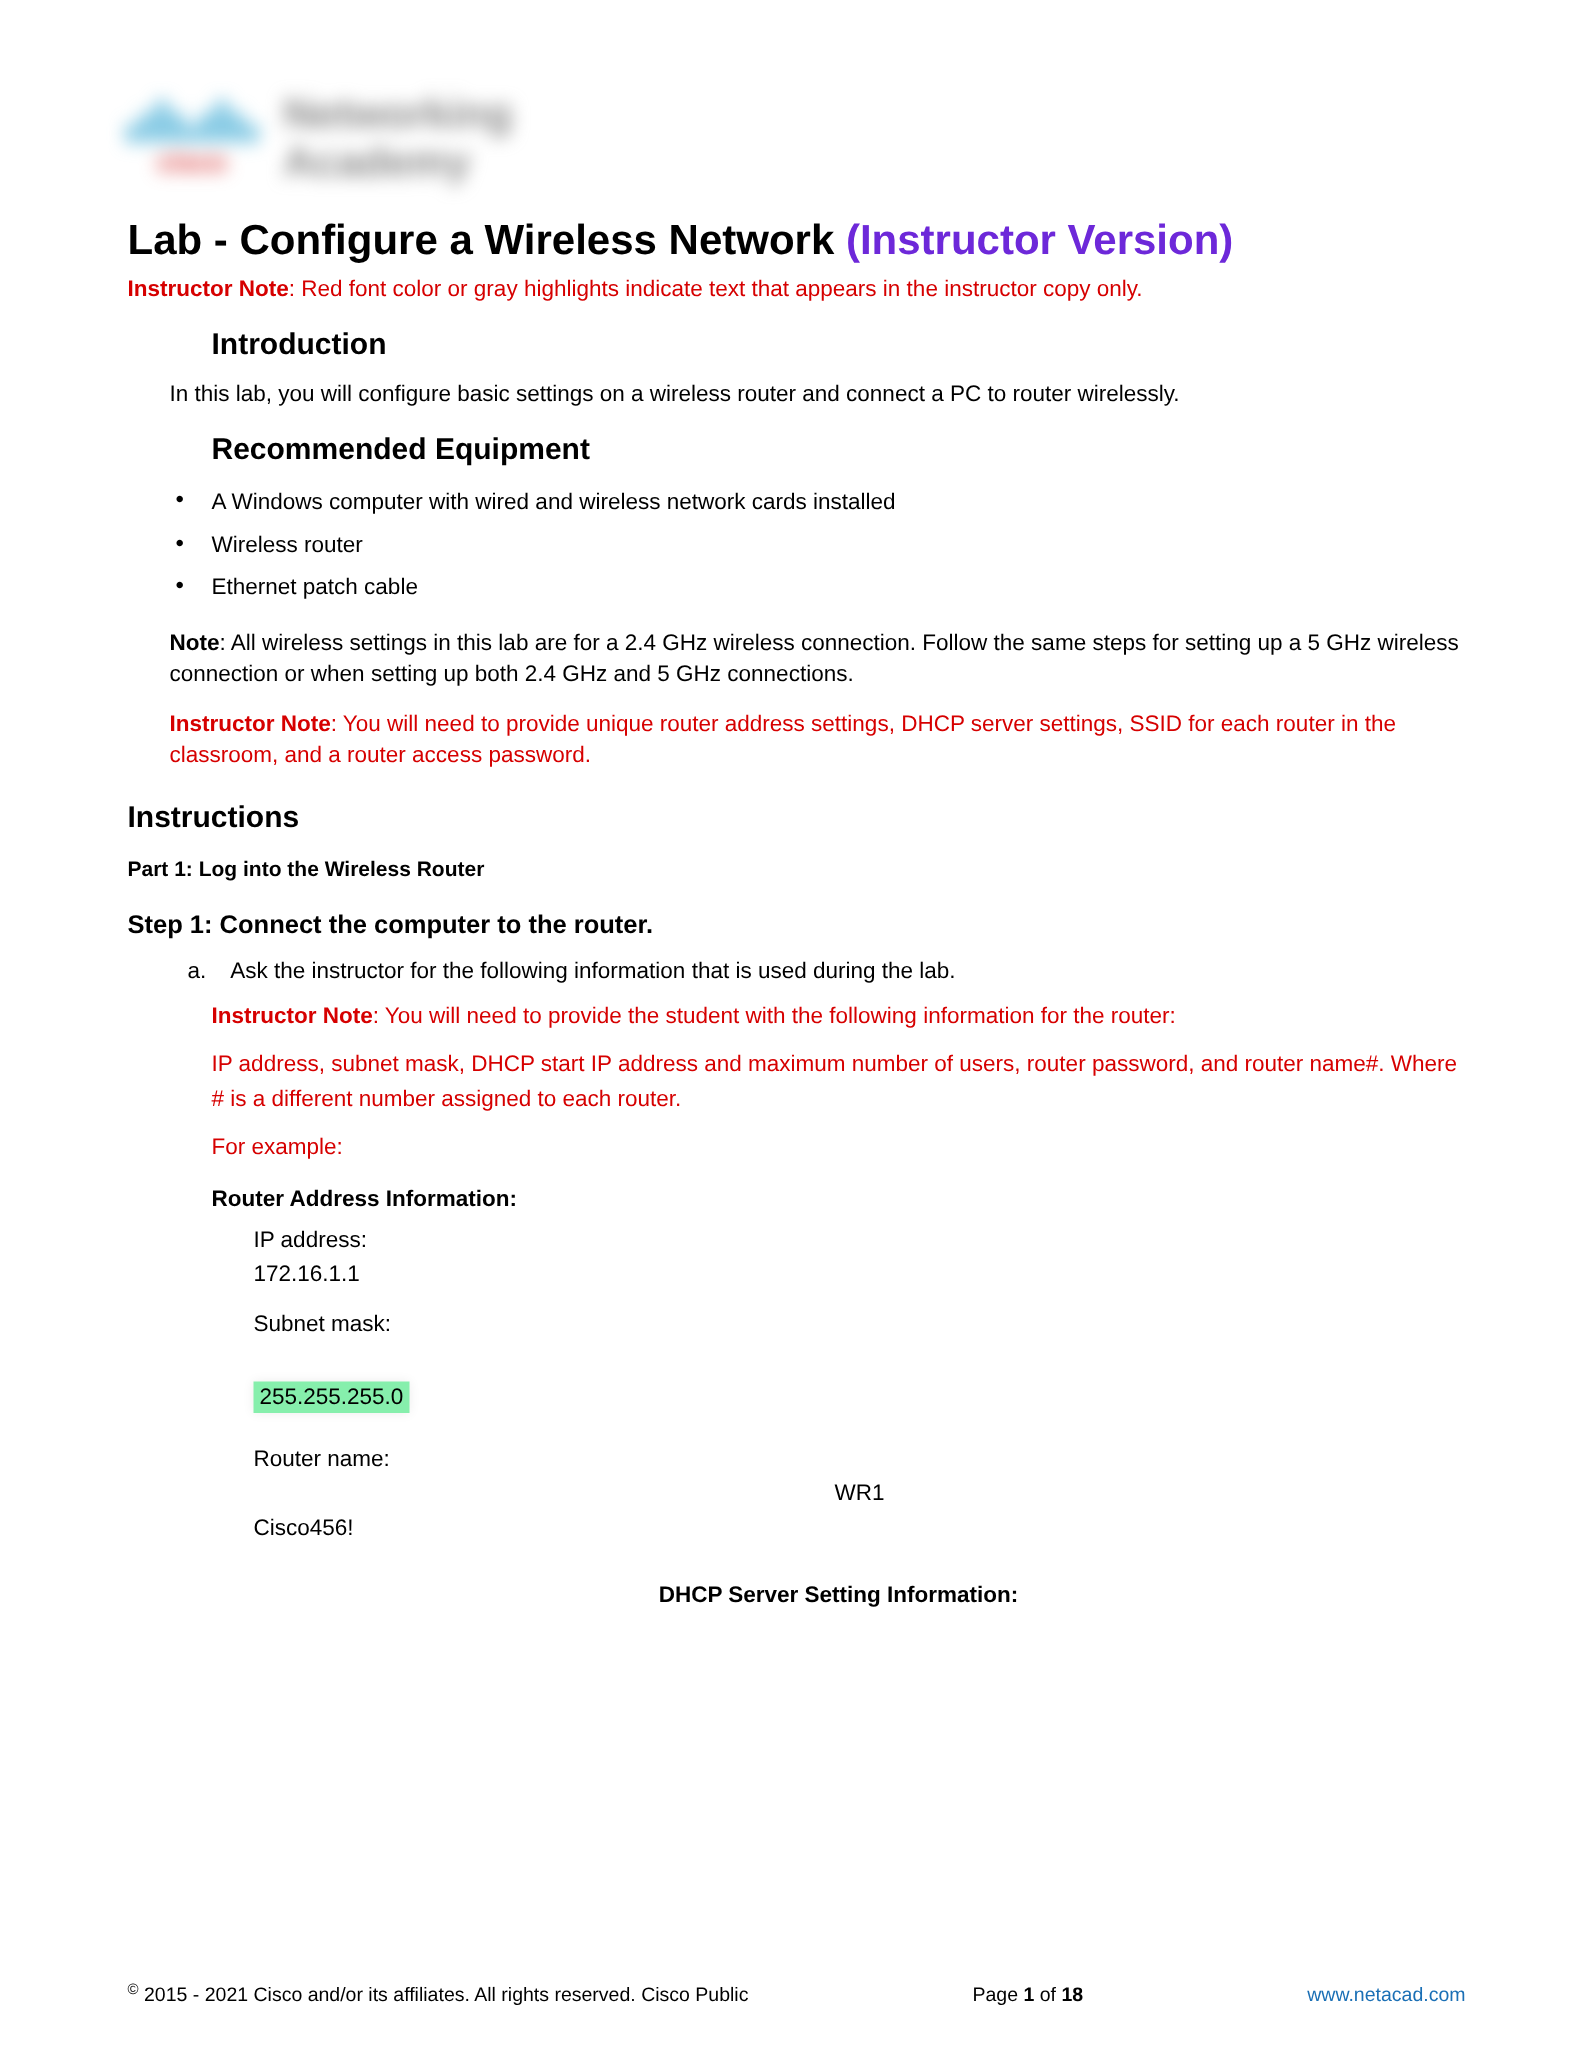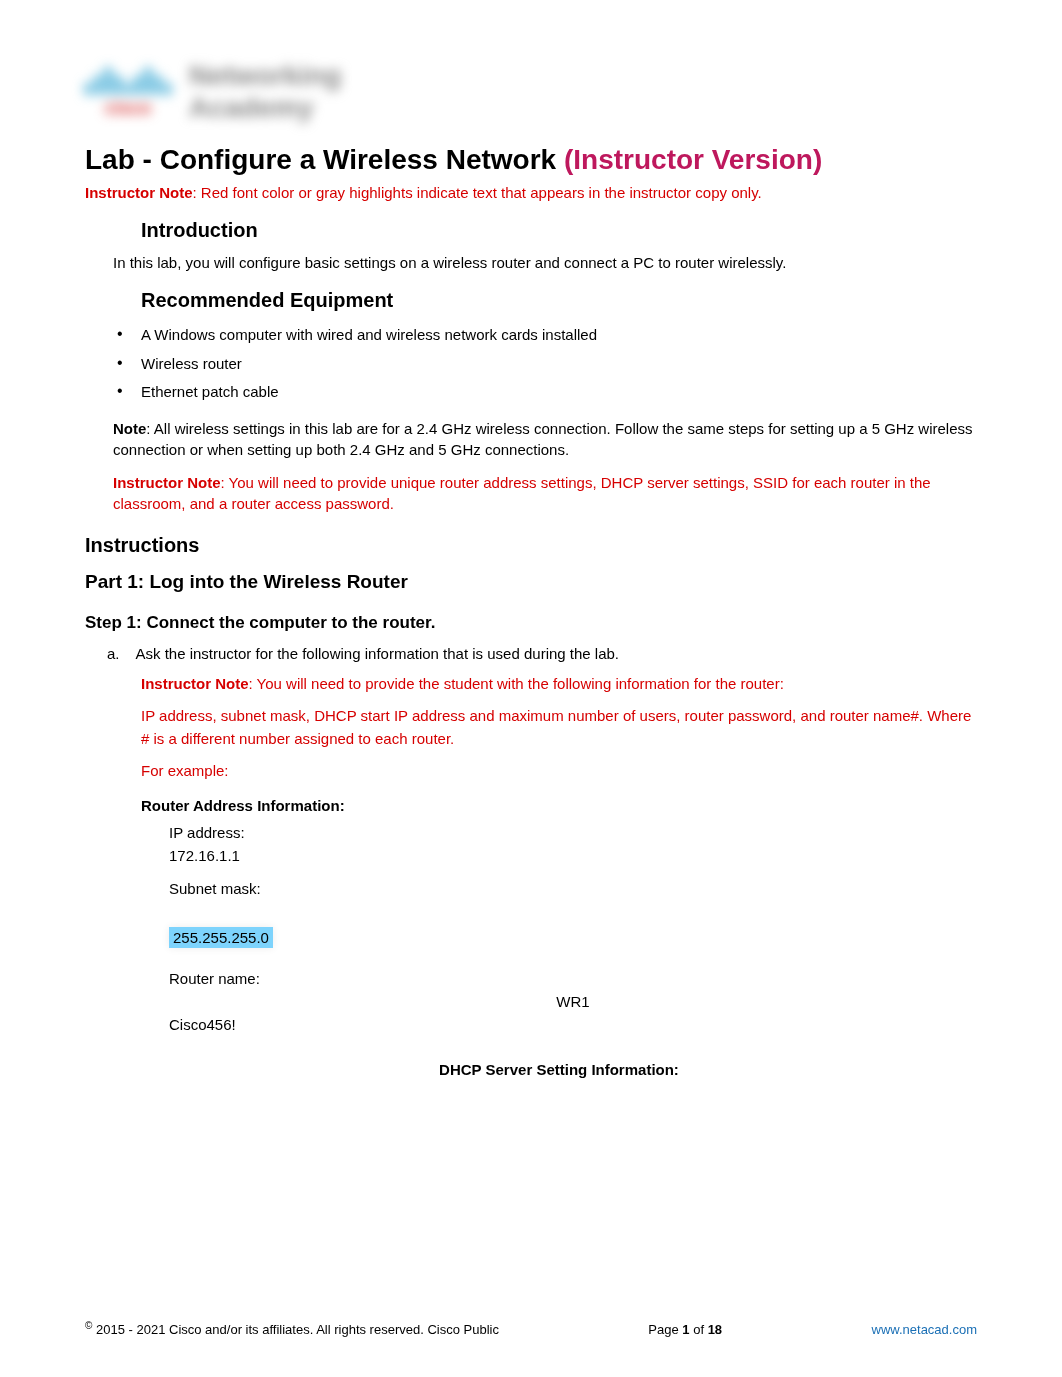--- a/index.html
+++ b/index.html
@@ -66,21 +66,21 @@
       color: #888;
       font-size: 28px;
       font-weight: bold;
     }
     h1.main-title {
       font-size: 28px;
       font-weight: bold;
       margin-bottom: 8px;
     }
     .instructor-version {
-      color: #be185d;
+      color: #6d28d9;
     }
     .instructor-note {
       color: #d60000;
       font-size: 15px;
       margin-bottom: 2px;
     }
     .instructor-note-bold {
       font-weight: bold;
     }
     h2.section-title {
@@ -130,31 +130,31 @@
       margin-bottom: 14px;
       line-height: 1.4;
     }
     h2.instructions-title {
       font-size: 20px;
       font-weight: bold;
       margin-bottom: 14px;
       margin-top: 20px;
     }
     h3.part-title {
-      font-size: 19px;
+      font-size: 14px;
       font-weight: bold;
       margin-bottom: 20px;
     }
     h4.step-title {
       font-size: 17px;
       font-weight: bold;
       margin-bottom: 12px;
     }
     .step-item {
-      margin-left: 22px;
+      margin-left: 40px;
       margin-bottom: 10px;
     }
     .step-marker {
       display: inline-block;
       width: 24px;
       font-size: 15px;
       vertical-align: top;
     }
     .step-content {
       display: inline-block;
@@ -183,21 +183,21 @@
     }
     .data-value {
       font-size: 15px;
       margin-left: 84px;
       margin-bottom: 16px;
     }
     .data-value-gray {
       font-size: 15px;
       margin-left: 84px;
       margin-bottom: 16px;
-      background: #7dd3fc;
+      background: #86efac;
       display: inline-block;
       padding: 2px 4px;
       box-shadow: 0 0 8px rgba(0,0,0,0.08);
     }
     .footer {
       position: absolute;
       bottom: 40px;
       left: 85px;
       right: 85px;
       display: flex;

